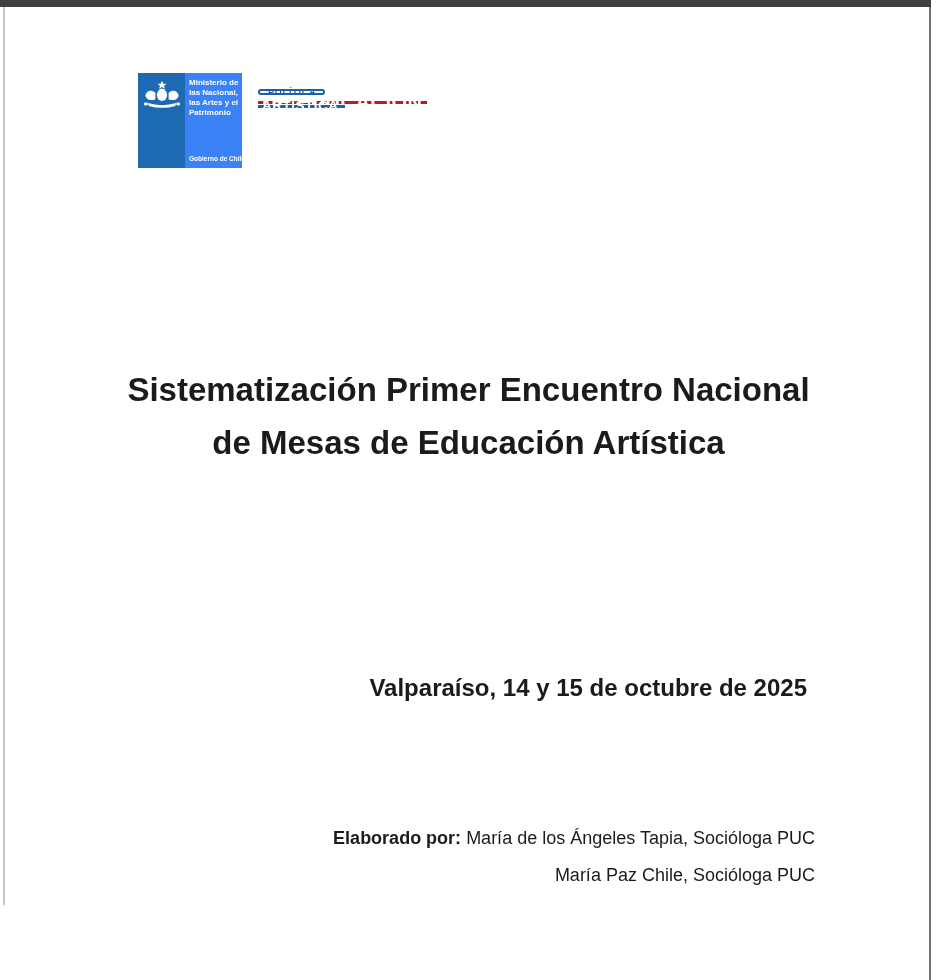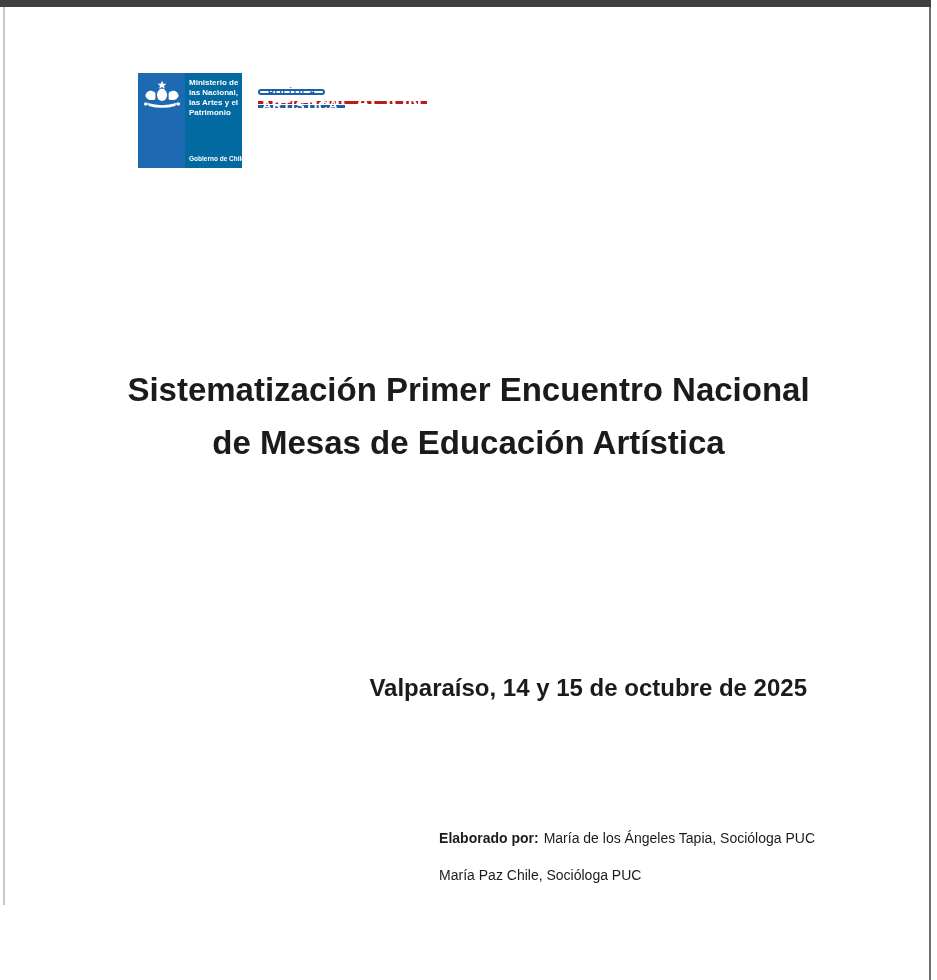--- a/index.html
+++ b/index.html
@@ -84,22 +84,22 @@
   .date-line {
     position: absolute; right: 130px; top: 626px;
     color: #1b1b1b; font-weight: bold; font-size: 24px;
     white-space: nowrap;
     margin-top: 48px;
   }
 
   
   .authors {
     position: absolute; right: 122px; top: 820px;
-    text-align: left;
-    color: #1b1b1b; font-size: 14px; line-height: 37px;
+    text-align: right;
+    color: #1b1b1b; font-size: 18px; line-height: 37px;
     white-space: nowrap;
   }
   .authors .bold { font-weight: bold; }
   .authors .name { margin-left: 5px; }
 </style>
 </head>
 <body>
 
 <div class="page">
 
@@ -115,21 +115,21 @@
           <rect x="17.5" y="9.5" width="5" height="2" rx="1"></rect>
           <ellipse cx="20" cy="16" rx="5.4" ry="6.2"></ellipse>
           <path d="M2.5,17 C3,12.5 7.5,10.5 11,12.2 L13,13.5 L13,20.5 C9.5,22.3 4,21.5 2.5,17 Z"></path>
           <path d="M37.5,17 C37,12.5 32.5,10.5 29,12.2 L27,13.5 L27,20.5 C30.5,22.3 36,21.5 37.5,17 Z"></path>
           <path d="M5,24.5 Q20,29 35,24.5 L34,27.5 Q20,31.5 6,27.5 Z"></path>
           <rect x="1" y="24" width="4" height="3" rx="1.2"></rect>
           <rect x="35" y="24" width="4" height="3" rx="1.2"></rect>
         </g>
       </svg>
     </div>
-    <div class="logo-red" style="background:#0369a1;">
+    <div class="logo-red" style="background:#3b82f6;">
       <div class="ministry-line">Ministerio de</div>
       <div class="ministry-line">las Nacional,</div>
       <div class="ministry-line">las Artes y el</div>
       <div class="ministry-line">Patrimonio</div>
       <div class="gov-line">Gobierno de Chile</div>
     </div>
   </div>
 
   <div class="badge">
     <div class="badge-row">

